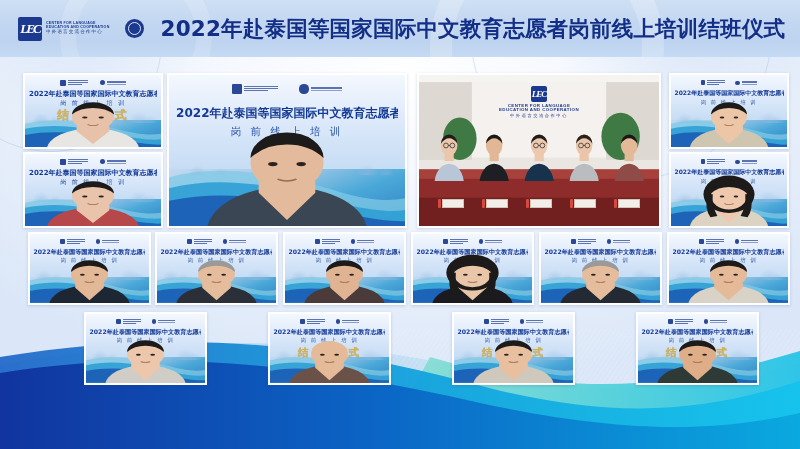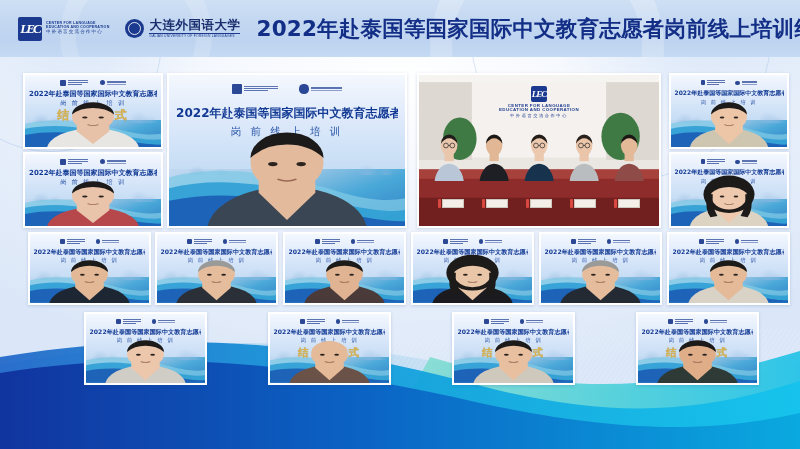--- a/index.html
+++ b/index.html
@@ -289,24 +289,20 @@
       <div class="clec-mark">LEC</div>
       <div class="clec-text">
         <span class="clec-en">CENTER FOR LANGUAGE</span>
         <span class="clec-en">EDUCATION AND COOPERATION</span>
         <span class="clec-cn">中外语言交流合作中心</span>
       </div>
     </div>
 
     <div class="logo-dufl">
       <div class="dufl-seal"></div>
-      <div class="dufl-text">
-        <span class="dufl-cn">大连外国语大学</span>
-        <span class="dufl-en">DALIAN UNIVERSITY OF FOREIGN LANGUAGES</span>
-      </div>
     </div>
 
     <div class="banner-title">2022年赴泰国等国家国际中文教育志愿者岗前线上培训结班仪式</div>
   </div>
 
   <div id="tiles-layer">
       <div class="tile" style="left: 23px; top: 73px; width: 140px; height: 76px;">
       <div class="tile-inner">
         <div class="vb-sky"></div>
         <div class="vb-skyline"></div>

